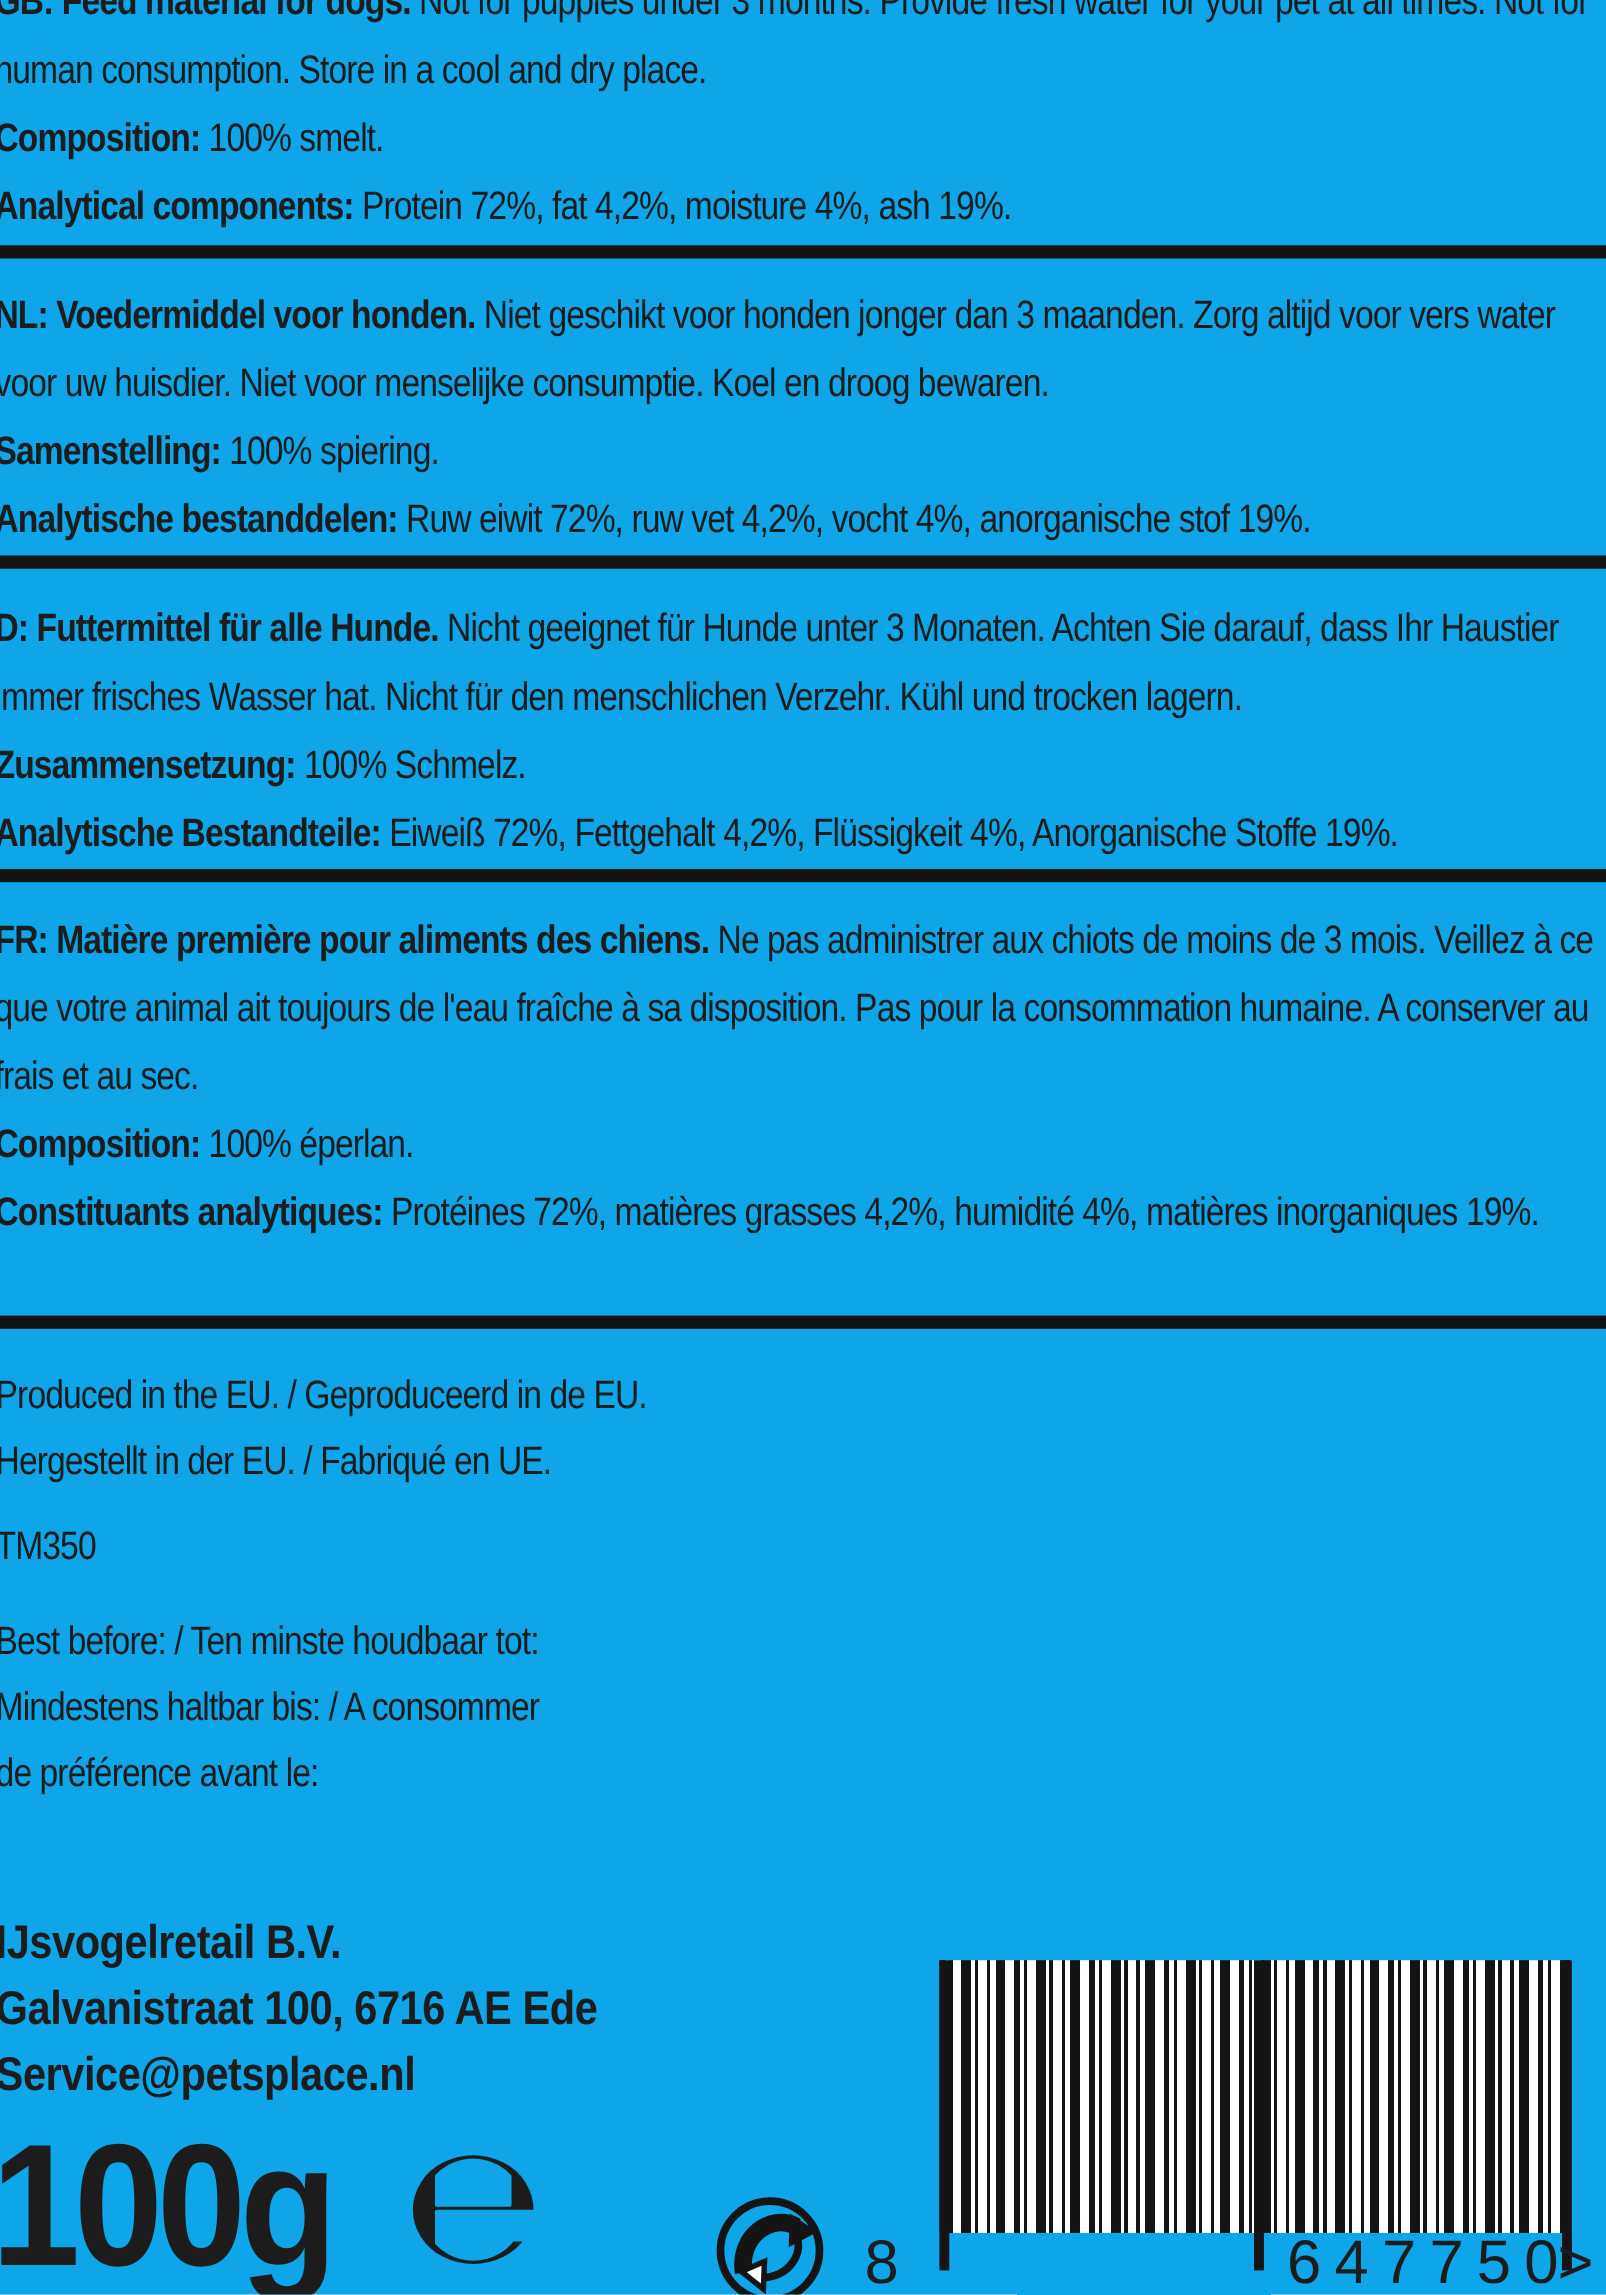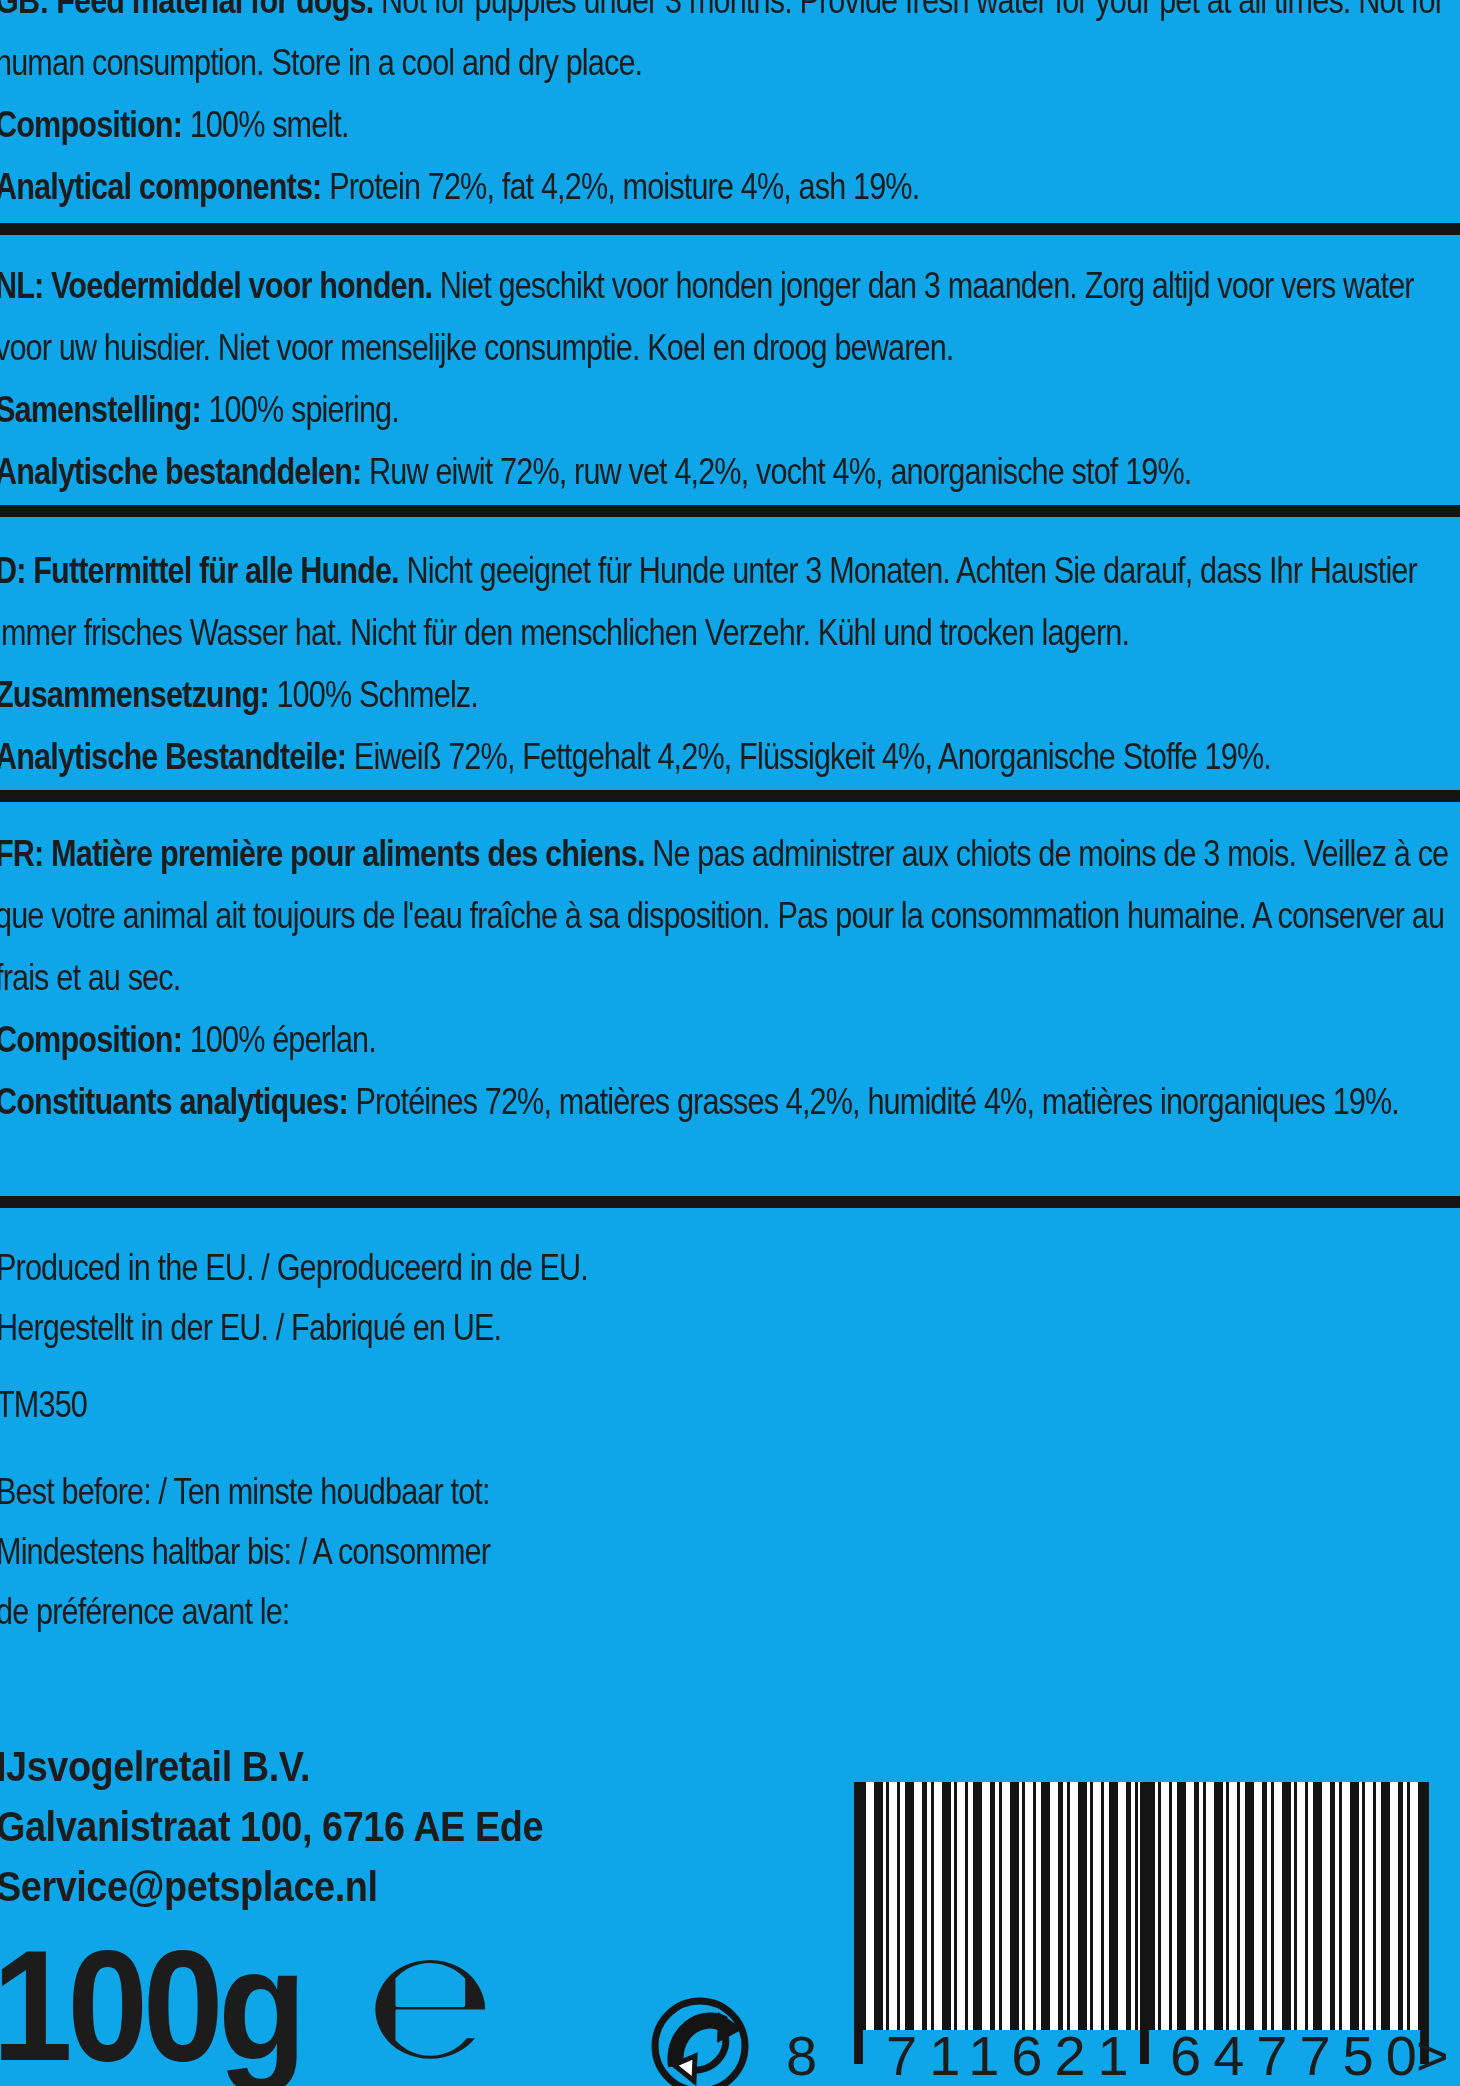--- a/index.html
+++ b/index.html
@@ -134,18 +134,17 @@
       <polygon points="44,85 24,69 45,60" fill="#ffffff" stroke="#141414" stroke-width="5"></polygon>
     </svg>
   </div>
 
   <div class="barcode">
     <div class="bars"></div>
     <div class="guard g-left"></div>
     <div class="guard g-center"></div>
     <div class="guard g-right"></div>
     <span class="bc-digit bc-prefix">8</span>
-    <span class="bc-digit bc-g1">711621</span>
     <span class="bc-digit bc-g2">647750</span>
     <span class="bc-digit bc-suffix">&gt;</span>
   </div>
 
 </div>
 
 </body></html>

